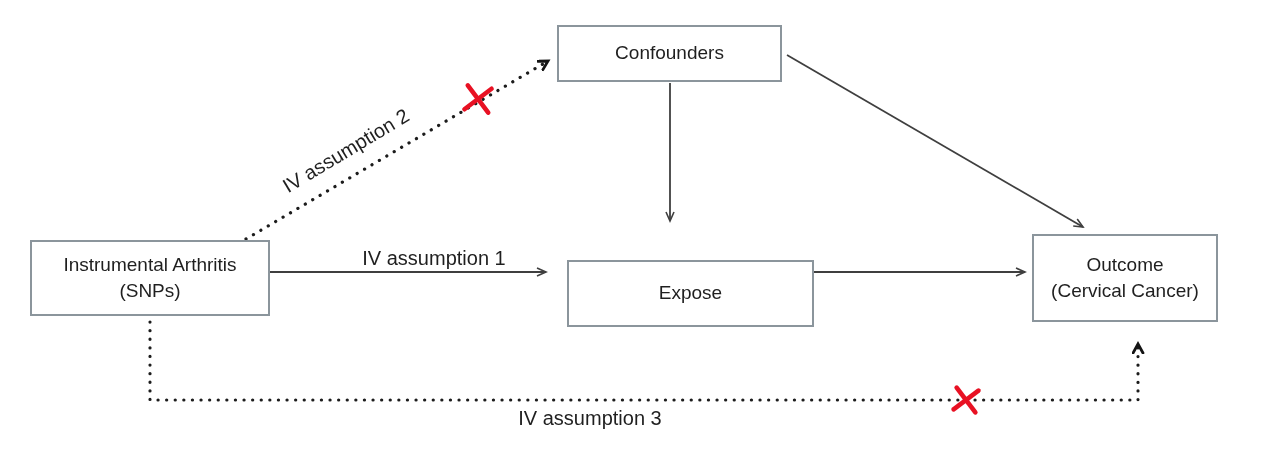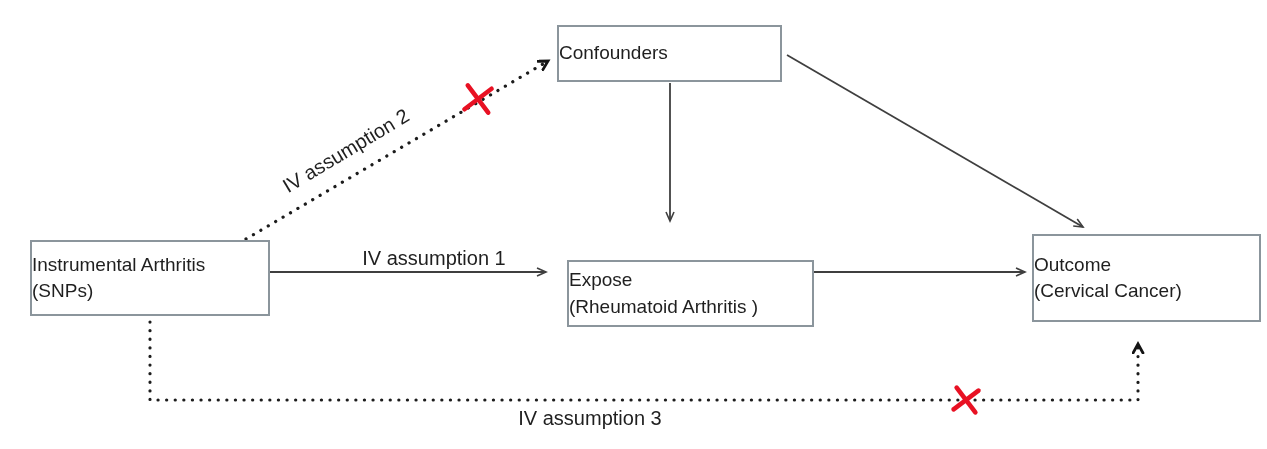--- a/index.html
+++ b/index.html
@@ -15,32 +15,32 @@
     position: absolute;
     left: 0; top: 0;
     width: 1267px; height: 449px;
   }
   .node {
     position: absolute;
     background: #ffffff;
     border: 2px solid #8b959c;
     display: flex;
     flex-direction: column;
-    align-items: flex-start;
+    align-items: center;
     justify-content: center;
     text-align: center;
     color: #1f1f1f;
     font-size: 19px;
     line-height: 1.38;
     box-sizing: border-box;
   }
   .node-iv        { left: 30px;   top: 240px; width: 240px; height: 76px; }
   .node-conf      { left: 557px;  top: 25px;  width: 225px; height: 57px; }
   .node-expose    { left: 567px;  top: 228px; width: 247px; height: 67px; margin-top: 32px; }
-  .node-outcome   { left: 1032px; top: 234px; width: 229px; height: 88px; }
+  .node-outcome   { left: 1032px; top: 234px; width: 186px; height: 88px; }
   .edge-label {
     position: absolute;
     color: #1f1f1f;
     font-size: 20px;
     white-space: nowrap;
   }
   .label-a1 { left: 410px; top: 247px; transform: translateX(-50%); margin-left: 24px; }
   .label-a2 {
     left: 346px; top: 151px;
     transform: translate(-50%, -50%) rotate(-31deg);
@@ -89,21 +89,20 @@
     <div>Instrumental Arthritis</div>
     <div>(SNPs)</div>
   </div>
 
   <div class="node node-conf">
     <div>Confounders</div>
   </div>
 
   <div class="node node-expose">
     <div>Expose</div>
-    <div>(Rheumatoid Arthritis )</div>
   </div>
 
   <div class="node node-outcome">
     <div>Outcome</div>
     <div>(Cervical Cancer)</div>
   </div>
 
   <div class="edge-label label-a1">IV assumption 1</div>
   <div class="edge-label label-a2">IV assumption 2</div>
   <div class="edge-label label-a3">IV assumption 3</div>

